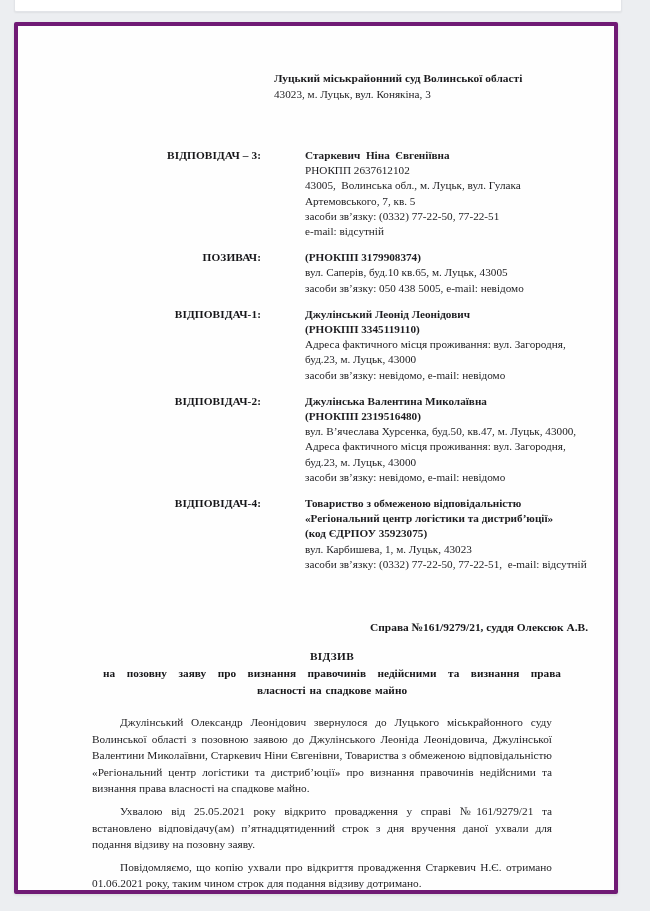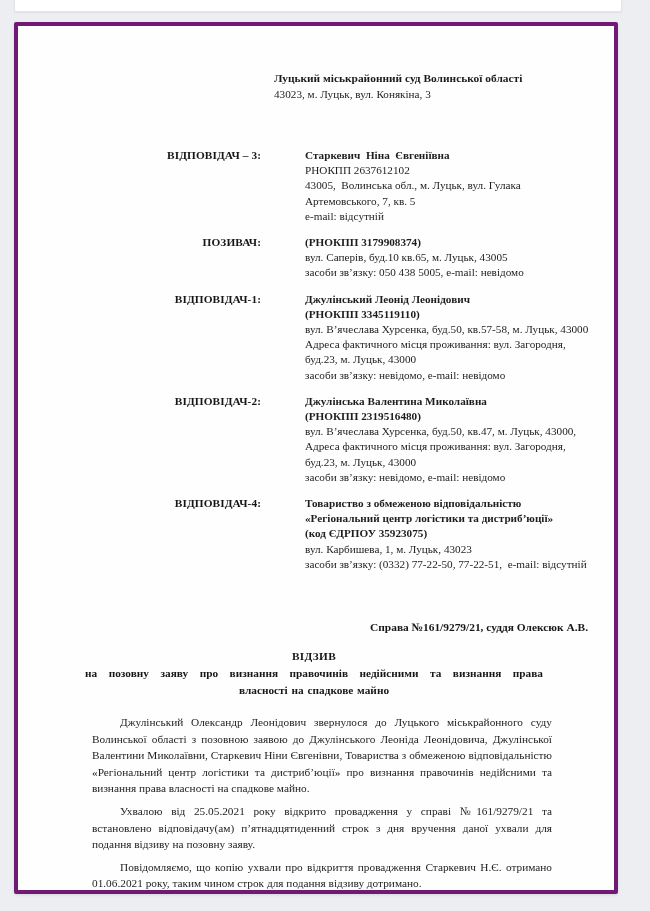--- a/index.html
+++ b/index.html
@@ -121,21 +121,21 @@
     box-sizing: border-box;
     text-align: right;
     font-size: 11.4px;
     font-weight: bold;
     color: #17171a;
   }
 
   
   .doc-title-wrap {
     position: absolute;
-    left: 67px;
+    left: 85px;
     top: 622px;
     width: 458px;
     text-align: center;
   }
   .doc-title {
     font-size: 11.3px;
     font-weight: bold;
     letter-spacing: 0.3px;
     line-height: 17px;
     color: #17171a;
@@ -184,37 +184,37 @@
     </div>
 
     <div class="parties">
         <div class="party">
           <div class="party-label">ВІДПОВІДАЧ – 3:</div>
           <div class="party-body">
             <span class="ln b">Старкевич  Ніна  Євгеніївна</span>
             <span class="ln">РНОКПП 2637612102</span>
             <span class="ln">43005,  Волинська обл., м. Луцьк, вул. Гулака</span>
             <span class="ln">Артемовського, 7, кв. 5</span>
+            <span class="ln">засоби зв’язку: (0332) 77-22-50, 77-22-51</span>
             <span class="ln">e-mail: відсутній</span>
           </div>
         </div>
         <div class="party">
           <div class="party-label">ПОЗИВАЧ:</div>
           <div class="party-body">
             <span class="ln b">(РНОКПП 3179908374)</span>
             <span class="ln">вул. Саперів, буд.10 кв.65, м. Луцьк, 43005</span>
             <span class="ln">засоби зв’язку: 050 438 5005, e-mail: невідомо</span>
           </div>
         </div>
         <div class="party">
           <div class="party-label">ВІДПОВІДАЧ-1:</div>
           <div class="party-body">
             <span class="ln b">Джулінський Леонід Леонідович</span>
             <span class="ln b">(РНОКПП 3345119110)</span>
-            <span class="ln">вул. В’ячеслава Хурсенка, буд.50, кв.57-58, м. Луцьк, 43000</span>
             <span class="ln">Адреса фактичного місця проживання: вул. Загородня,</span>
             <span class="ln">буд.23, м. Луцьк, 43000</span>
             <span class="ln">засоби зв’язку: невідомо, e-mail: невідомо</span>
           </div>
         </div>
         <div class="party">
           <div class="party-label">ВІДПОВІДАЧ-2:</div>
           <div class="party-body">
             <span class="ln b">Джулінська Валентина Миколаївна</span>
             <span class="ln b">(РНОКПП 2319516480)</span>

